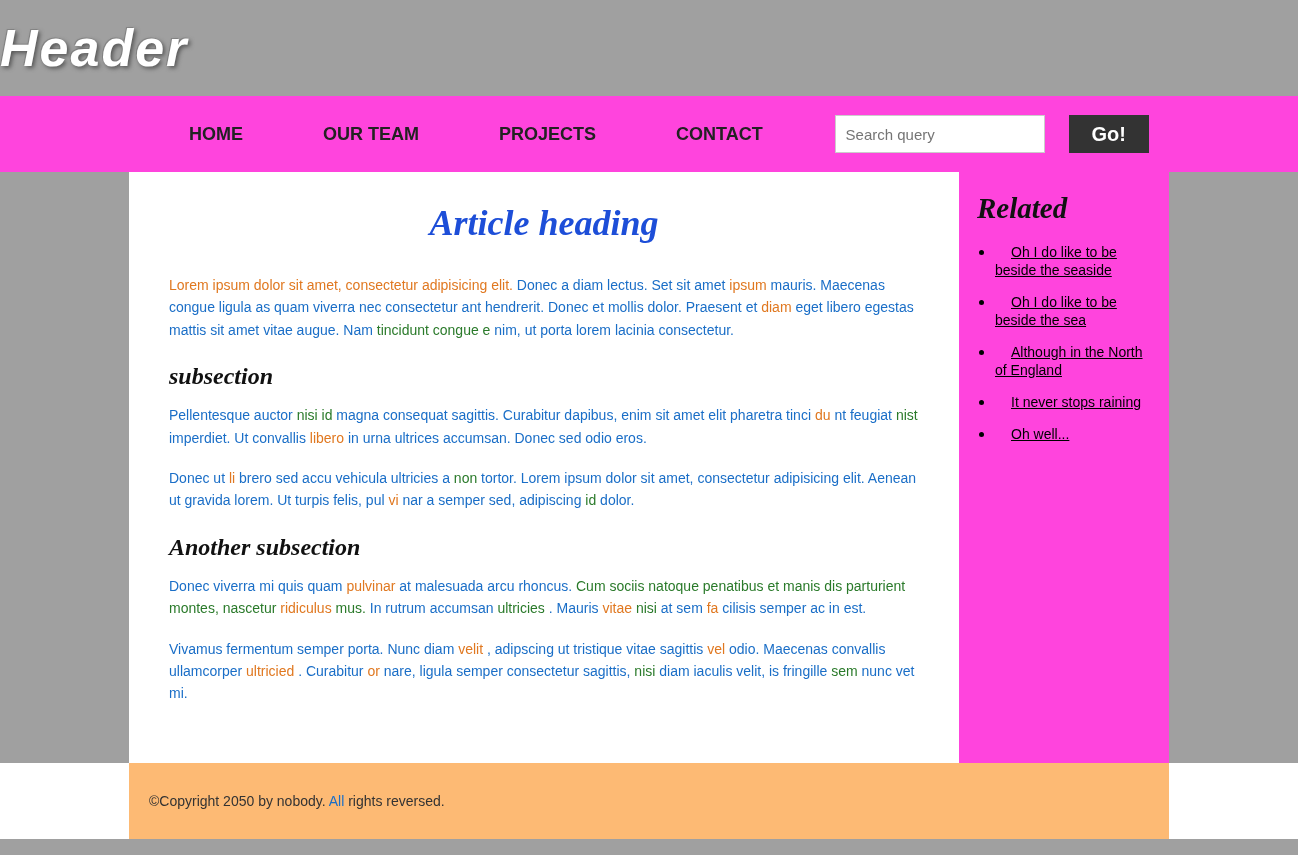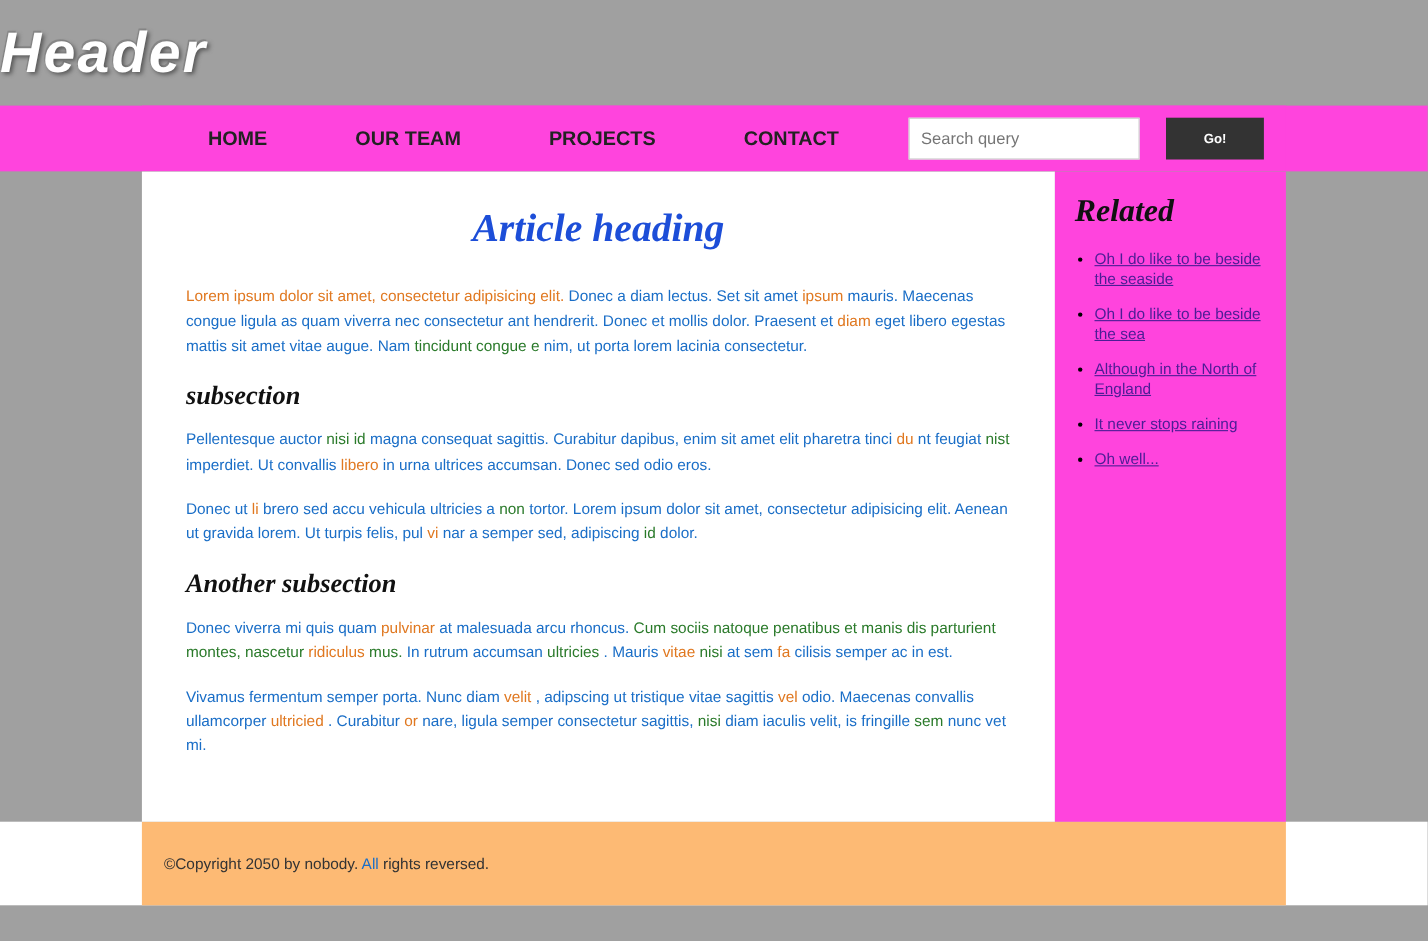--- a/index.html
+++ b/index.html
@@ -26,21 +26,21 @@
       letter-spacing: 2px;
     }
 
     
     #main-nav {
       background-color: #ff44dd;
       display: flex;
       align-items: center;
       justify-content: flex-start;
       padding: 0 20px;
-      height: 60px;
+      height: 76px;
       max-width: 1040px;
       margin: 0 auto;
     }
 
     .nav-links {
       display: flex;
       align-items: center;
       flex: 1;
       gap: 0;
     }
@@ -67,24 +67,24 @@
       height: 38px;
       padding: 0 10px;
       font-size: 15px;
       border: 1px solid #ccc;
       outline: none;
       background: white;
     }
 
     .nav-search button {
       height: 38px;
-      padding: 0 34px;
+      padding: 0 23px;
       background: #333;
       color: white;
-      font-size: 12px;
+      font-size: 20px;
       font-weight: bold;
       border: none;
       cursor: pointer;
     }
 
     
     #content-area {
       max-width: 1040px;
       margin: 0 auto;
       display: flex;
@@ -151,24 +151,25 @@
     #sidebar ul {
       list-style: disc;
       padding-left: 18px;
     }
 
     #sidebar ul li {
       margin-bottom: 14px;
     }
 
     #sidebar ul li a {
-      color: #4c1d95;
+      color: #000000;
       font-size: 14px;
       text-decoration: underline;
       font-family: Arial, sans-serif;
+      margin-left: 16px;
     }
 
     
     #site-footer {
       max-width: 1040px;
       margin: 0 auto;
       background: #fdba74;
       padding: 30px 20px;
       font-size: 14px;
       color: #333;

